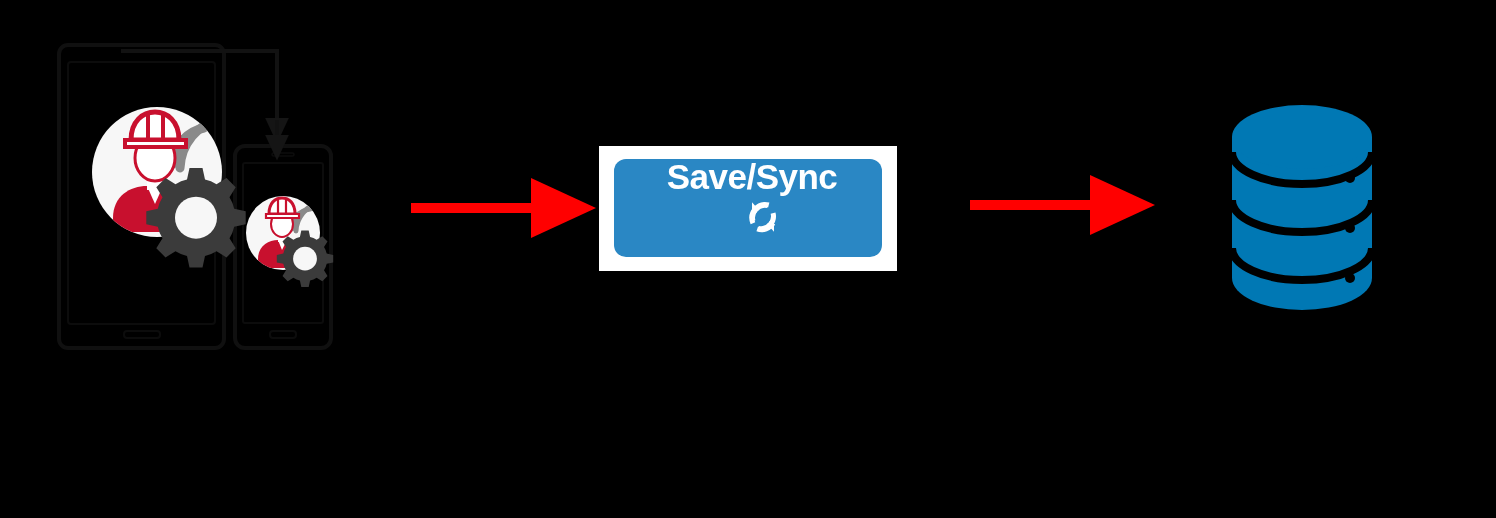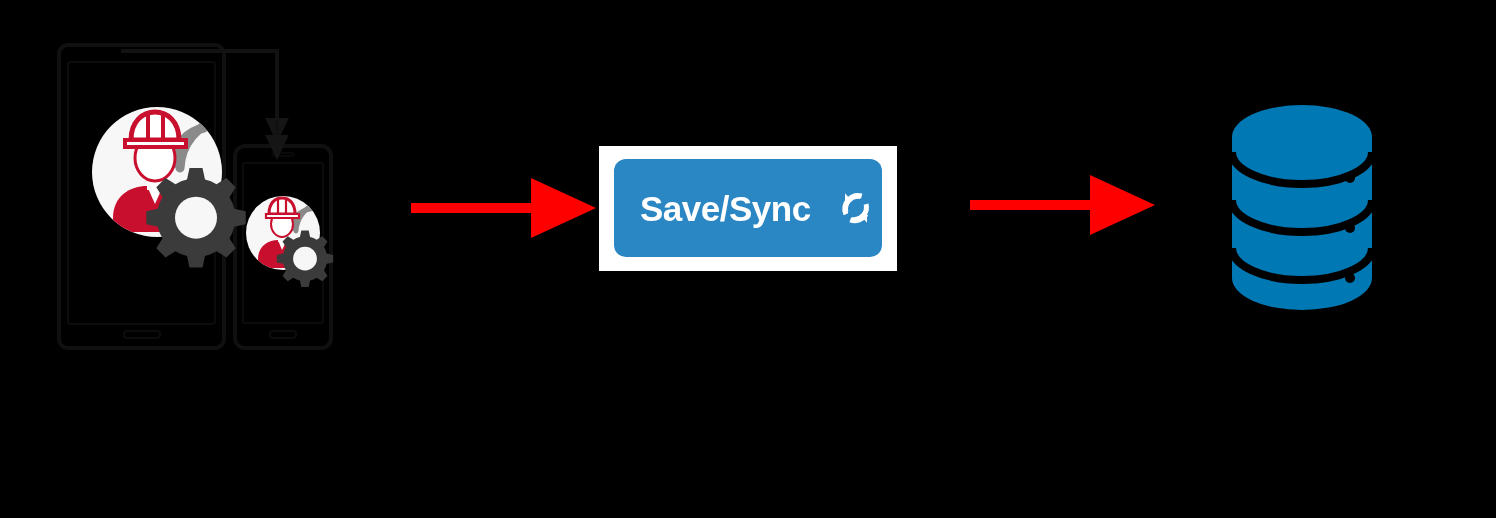--- a/index.html
+++ b/index.html
@@ -42,23 +42,24 @@
     position: absolute;
     left: 614px;
     top: 159px;
     width: 268px;
     height: 98px;
     background: #2a87c4;
     border-radius: 12px;
     box-sizing: border-box;
     display: flex;
     align-items: center;
-    justify-content: space-between;
+    justify-content: flex-start;
     padding: 0 18px 0 26px;
     cursor: pointer;
+    flex-direction: column;
   }
   .sync-label {
     color: #ffffff;
     font-family: "Liberation Sans", sans-serif;
     font-size: 35px;
     font-weight: bold;
     letter-spacing: -0.5px;
     white-space: nowrap;
     line-height: 1;
   }

